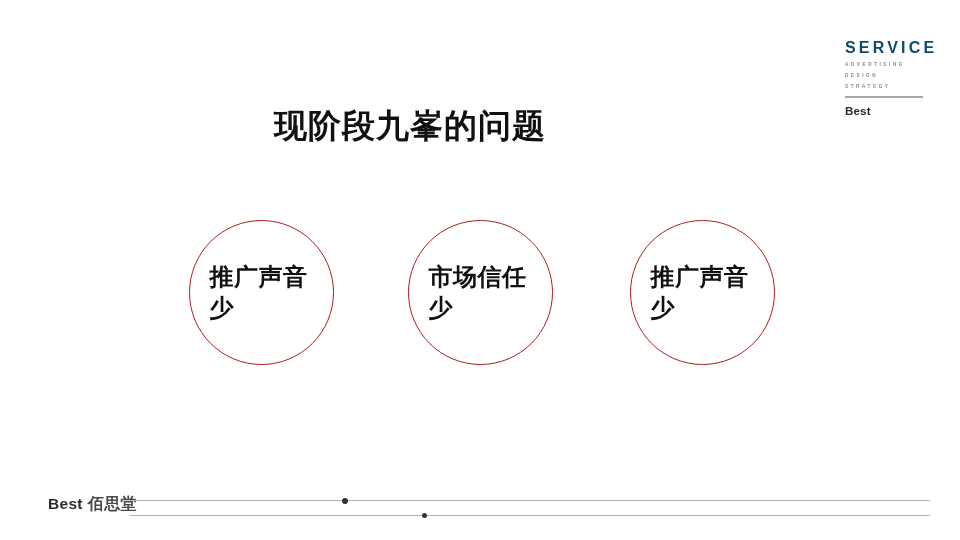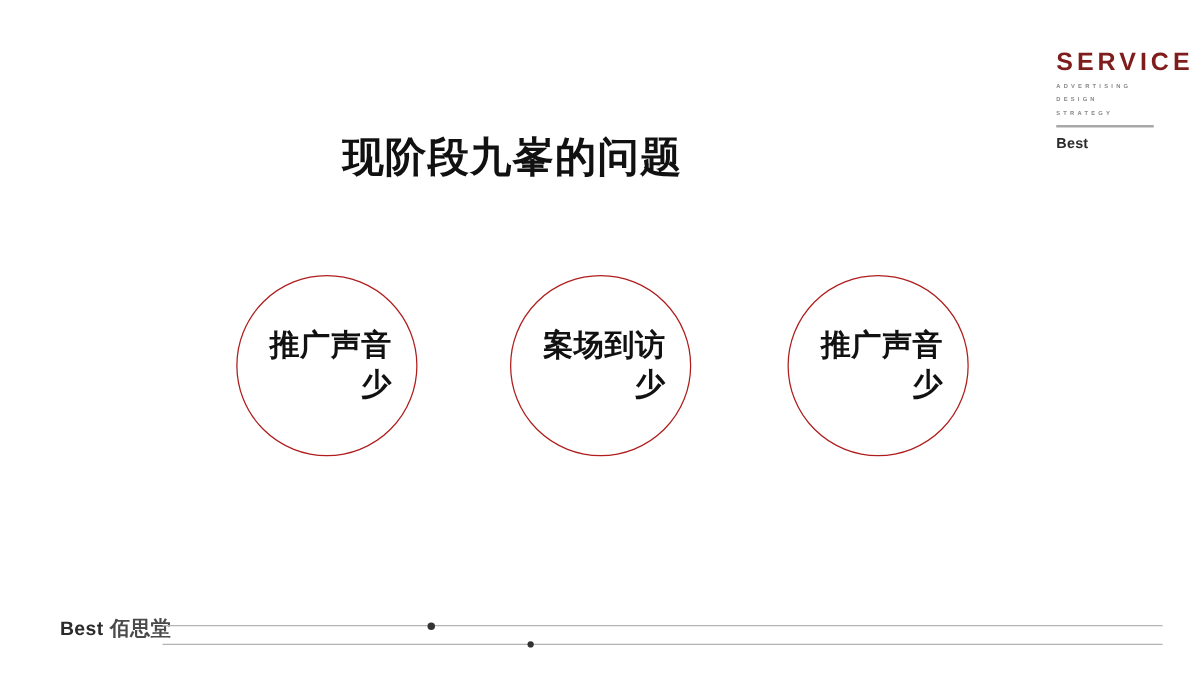--- a/index.html
+++ b/index.html
@@ -27,24 +27,24 @@
 
   
   .brand-lockup {
     position: absolute;
     left: 845px;
     top: 40px;
     width: 100px;
     text-align: left;
   }
   .brand-service {
-    font-size: 20px;
+    font-size: 16px;
     font-weight: 700;
     letter-spacing: 3.2px;
-    color: #7f1d1d;
+    color: #0c4a6e;
     line-height: 1;
     white-space: nowrap;
   }
   .brand-sub {
     margin-top: 7px;
   }
   .brand-sub-line {
     font-size: 4.6px;
     font-weight: 700;
     letter-spacing: 2.6px;
@@ -106,21 +106,21 @@
   }
   .circle-item.c1 { left: 189px; }
   .circle-item.c2 { left: 408px; }
   .circle-item.c3 { left: 630px; }
 
   .circle-label {
     font-size: 24px;
     font-weight: 700;
     color: #111111;
     line-height: 1.28;
-    text-align: right;
+    text-align: left;
     letter-spacing: 0.5px;
     width: 104px;
     word-break: break-all;
   }
 
   
   .footer-logo {
     position: absolute;
     left: 48px;
     top: 496px;
@@ -192,21 +192,21 @@
     <div class="brand-best">Best</div>
   </div>
 
   <div class="slide-title">现阶段九峯的问题</div>
 
   <div class="circles">
     <div class="circle-item c1">
       <div class="circle-label">推广声音少</div>
     </div>
     <div class="circle-item c2">
-      <div class="circle-label">案场到访少</div>
+      <div class="circle-label">市场信任少</div>
     </div>
     <div class="circle-item c3">
       <div class="circle-label">推广声音少</div>
     </div>
   </div>
 
   <div class="footer-logo">
     <span class="footer-best">Best</span>
     <span class="footer-cn">佰思堂</span>
   </div>

